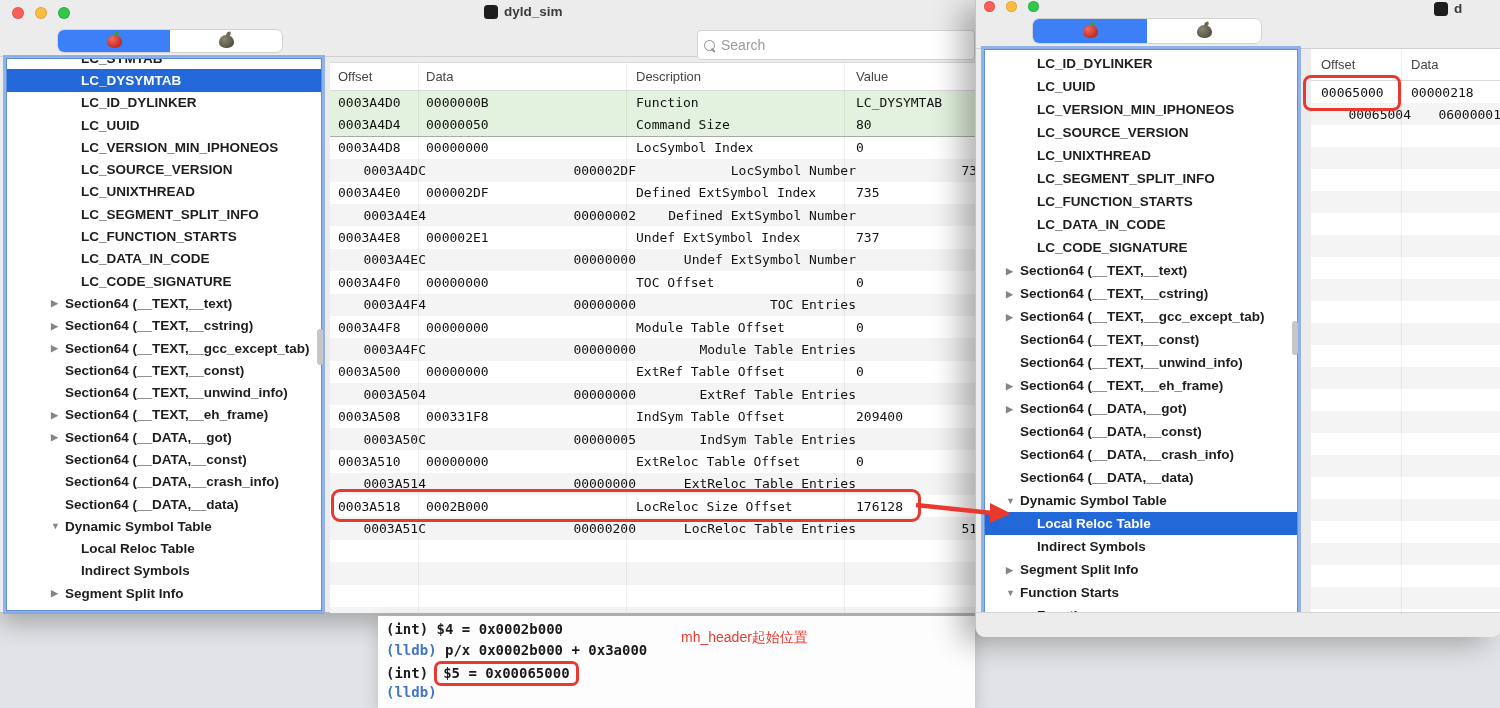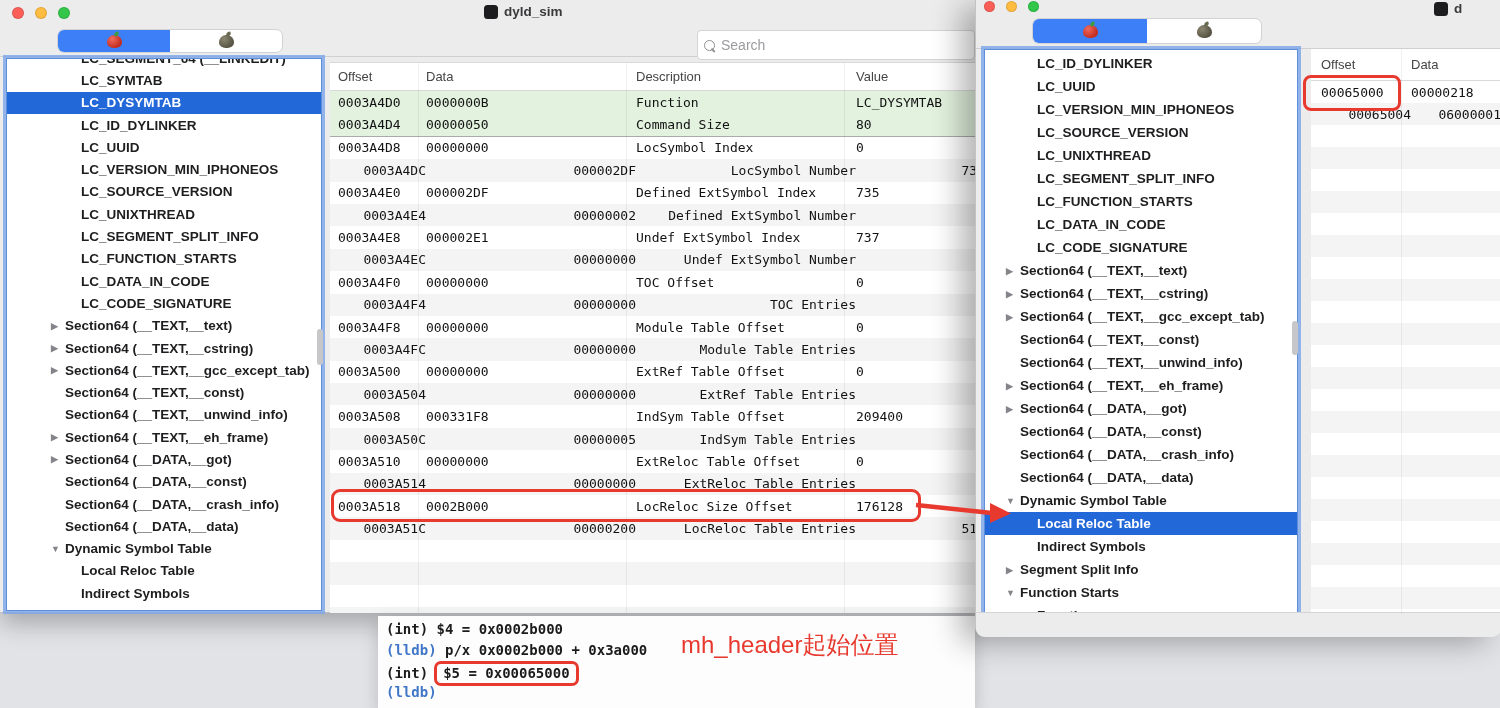--- a/index.html
+++ b/index.html
@@ -103,21 +103,21 @@
          font-size:14px;font-weight:700;white-space:pre;}
   .tline .head.blue{color:#4076c7;}
   .tline .head.black{color:#1b1b1b;}
   .tline .body{color:#1b1b1b;}
   .tline .body.boxed{display:inline-block;border:3px solid #e8392f;border-radius:7px;
          padding:0 6px 1px 6px;margin-left:6px;line-height:18px;}
 
   
   .redbox{position:absolute;border:3px solid #e8392f;border-radius:9px;z-index:50;
           pointer-events:none;}
-  .annotation{position:absolute;left:681px;top:629px;font-size:24px;color:#e8392f;
+  .annotation{position:absolute;left:681px;top:629px;font-size:14px;color:#e8392f;
           z-index:60;white-space:nowrap;pointer-events:none;
           font-family:"Liberation Sans",sans-serif;}
   .arrow{position:absolute;left:912px;top:494px;z-index:55;pointer-events:none;}
 </style>
 </head>
 <body>
 
 <div class="desktop">
 
   <div class="terminal">
@@ -150,23 +150,20 @@
           <span class="apple dark"></span>
         </div>
       </div>
       <div class="search">
         <span class="mag"></span>
         <input placeholder="Search" style="">
       </div>
     </div>
     <div class="content">
       <div class="treepanel" id="left-tree">
-          <div class="srow" style="padding-left: 74px;">
-            <span class="lbl">LC_SEGMENT_64 (__LINKEDIT)</span>
-          </div>
           <div class="srow" style="padding-left: 74px;">
             <span class="lbl">LC_SYMTAB</span>
           </div>
           <div class="srow sel" style="padding-left: 74px;">
             <span class="lbl">LC_DYSYMTAB</span>
           </div>
           <div class="srow" style="padding-left: 74px;">
             <span class="lbl">LC_ID_DYLINKER</span>
           </div>
           <div class="srow" style="padding-left: 74px;">

